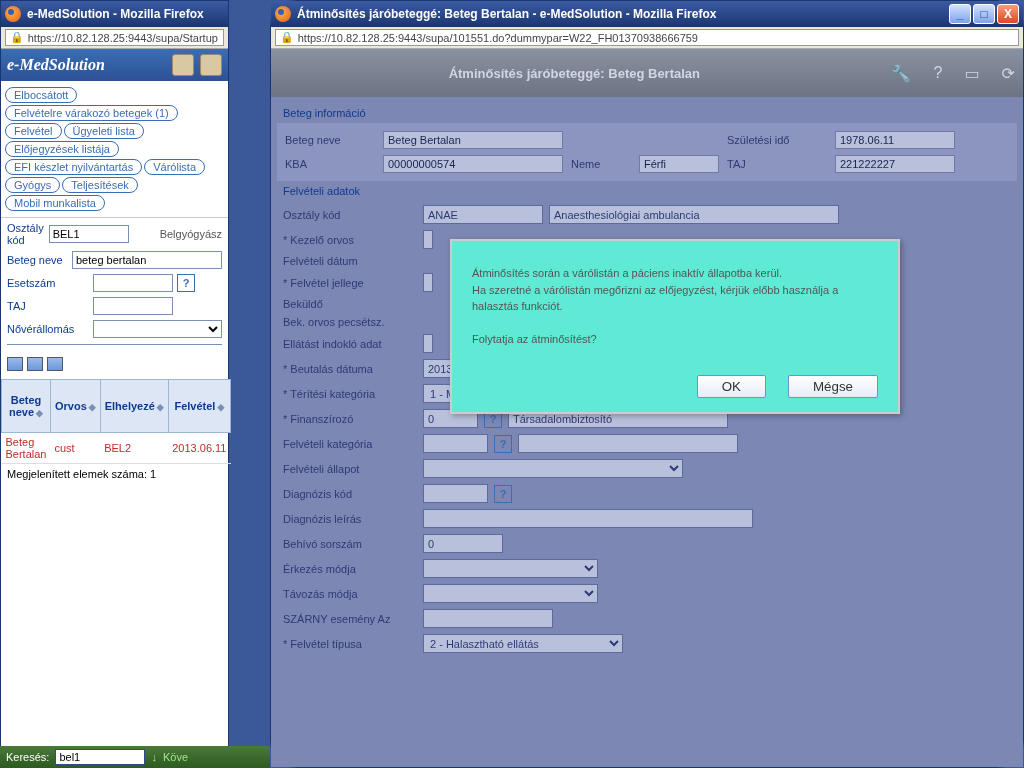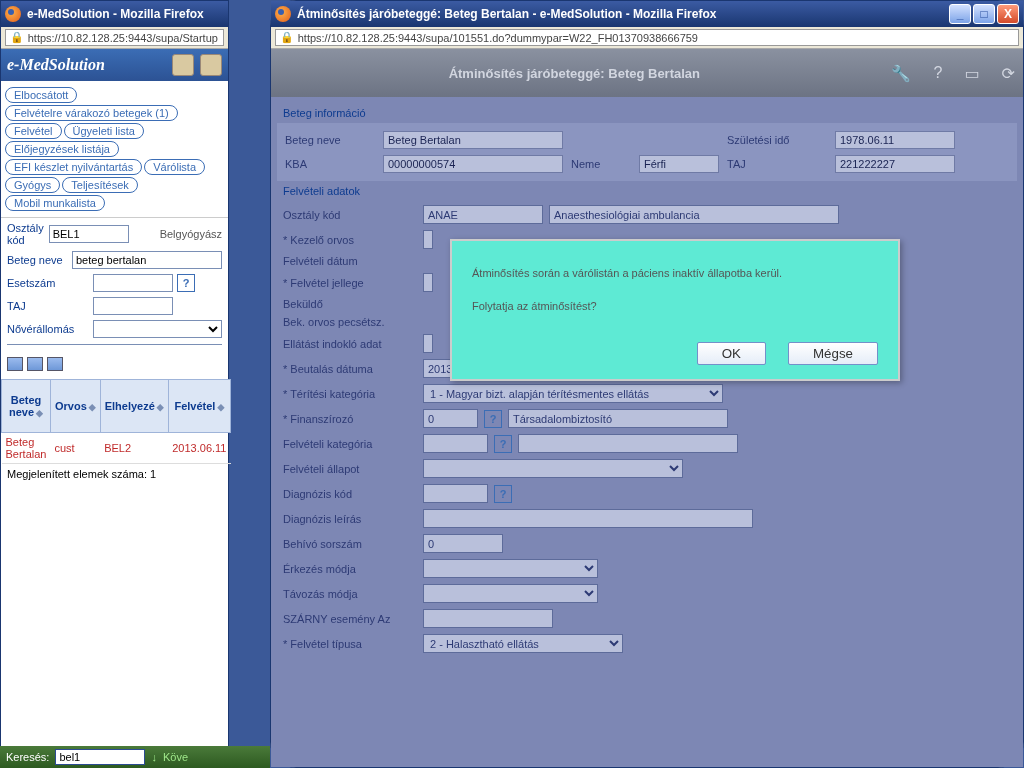--- a/index.html
+++ b/index.html
@@ -313,19 +313,20 @@
       <div class="adm-f">
           <select class="sel-in" style="width:200px"><option>2 - Halasztható ellátás</option></select>
         </div>
     </div>
   </div>
 </div>
 
 <div class="modal">
   <div class="modal-text">
     <div>Átminősítés során a várólistán a páciens inaktív állapotba kerül.</div>
+    <div>Ha szeretné a várólistán megőrizni az előjegyzést, kérjük előbb használja a halasztás funkciót.</div>
   </div>
   <div class="modal-prompt">Folytatja az átminősítést?</div>
   <div class="modal-btns">
     <button class="dlg-btn">OK</button>
     <button class="dlg-btn">Mégse</button>
   </div>
 </div>
 
 </body></html>

